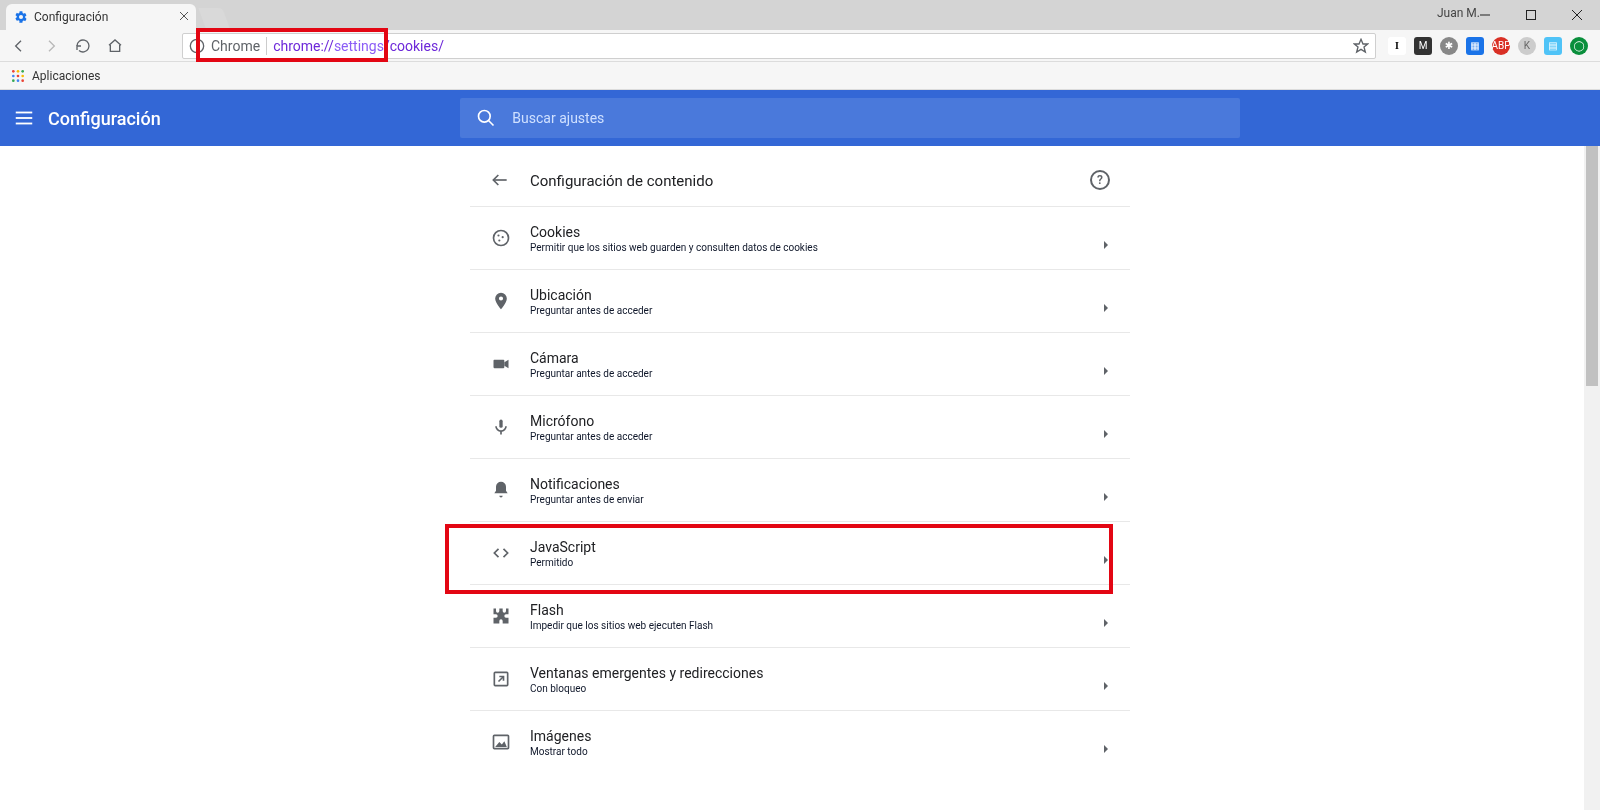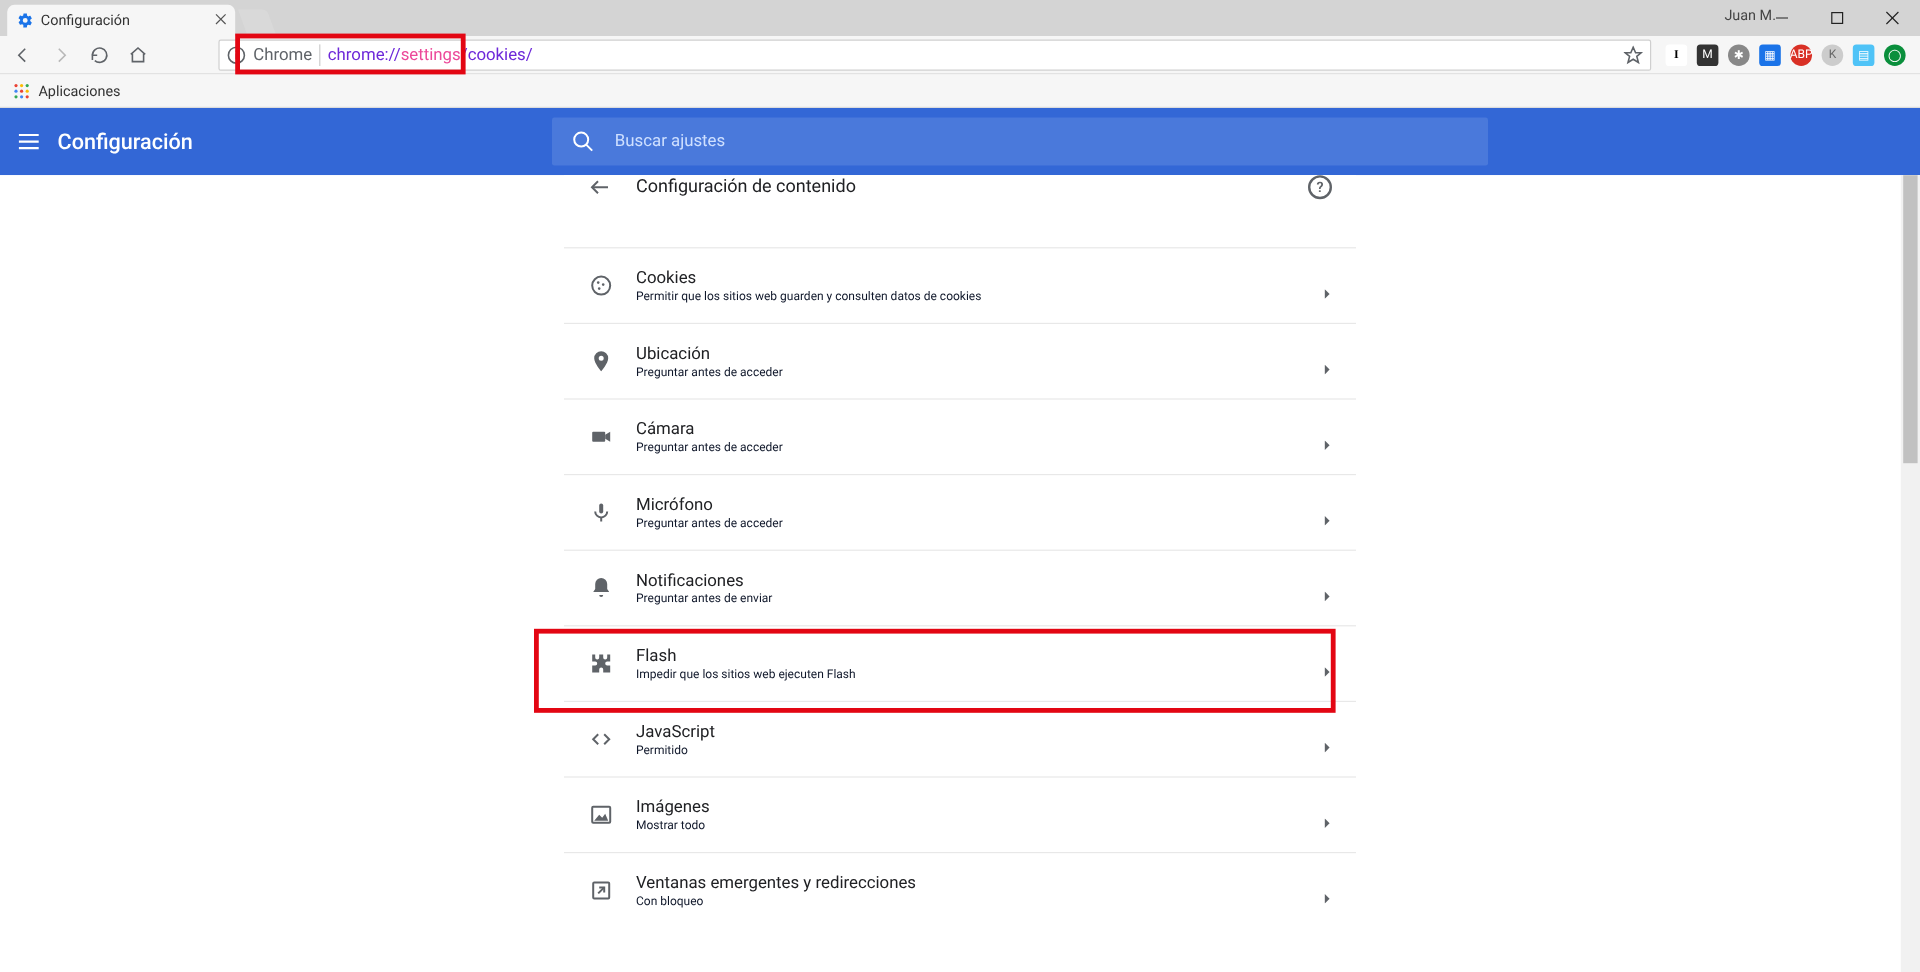--- a/index.html
+++ b/index.html
@@ -15,36 +15,36 @@
   .win-ctrls .btn { width: 46px; height: 30px; display: flex; align-items: center; justify-content: center; color: #222; }
   .win-ctrls svg { width: 12px; height: 12px; }
   .addrrow { height: 32px; background: #f6f6f6; display: flex; align-items: center; padding: 0 6px; gap: 6px; border-bottom: 1px solid #dcdcdc; }
   .nav-icn { width: 26px; height: 26px; display: flex; align-items: center; justify-content: center; color: #5f6368; }
   .nav-icn svg { width: 16px; height: 16px; }
   .nav-icn.dim { color: #b8b8b8; }
   .omnibox { flex: 1; height: 26px; border: 1px solid #cfcfcf; border-radius: 2px; background: #fff; display: flex; align-items: center; padding: 0 6px; font-size: 14px; color: #222; margin-left: 48px; }
   .omnibox .secureicn { width:16px; height:16px; margin-right:6px; color:#5f6368; }
   .omnibox .chromelbl { color:#5f6368; margin-right:6px; }
   .omnibox .url-seg { color:#6d28d9; }
-  .omnibox .url-strong { color:#ec4899; }
+  .omnibox .url-strong { color:#8b5cf6; }
   .omnibox .star { margin-left:auto; width:16px; height:16px; color:#5f6368; }
   .ext-icons { display:flex; align-items:center; gap:8px; padding:0 6px; }
   .ext { width:18px; height:18px; border-radius:3px; display:flex; align-items:center; justify-content:center; font-size:10px; color:#fff; }
   .bookbar { height:28px; background:#f6f6f6; display:flex; align-items:center; padding:0 10px; font-size:12px; color:#333; border-bottom:1px solid #dcdcdc; }
   .bookbar .apps { width:16px; height:16px; margin-right:6px; }
   
   .appbar { height:56px; background:#3367d6; display:flex; align-items:center; color:#fff; }
   .appbar .hamb { width:48px; display:flex; align-items:center; justify-content:center; }
   .appbar .hamb svg { width:22px; height:22px; }
   .appbar .title { font-size:18px; font-weight:500; }
   .searchbox { margin-left:auto; margin-right:auto; width:780px; height:40px; background:#4a79db; border-radius:2px; display:flex; align-items:center; padding:0 16px; color:#cfe0ff; font-size:14px; position:relative; left:-30px;}
   .searchbox svg { width:20px; height:20px; margin-right:16px; color:#fff; }
   .content-wrap { position:absolute; left:0; right:0; top:146px; bottom:0; display:flex; justify-content:center; background:#fff; }
   .panel { width:660px; background:#fff; box-shadow:0 0 0 rgba(0,0,0,0); }
-  .panel-header { height:60px; display:flex; align-items:flex-start; padding:0 20px; color:#202124; font-size:15px; }
+  .panel-header { height:60px; display:flex; align-items:flex-end; padding:16px 20px; color:#202124; font-size:15px; }
   .panel-header .back { width:20px; height:20px; margin-right:20px; color:#5f6368; }
   .panel-header .help { margin-left:auto; width:20px; height:20px; color:#5f6368; border:2px solid #5f6368; border-radius:50%; display:flex; align-items:center; justify-content:center; font-size:12px; font-weight:600; }
   .row { height:63px; border-top:1px solid #e8e8e8; display:flex; align-items:center; padding:12px 20px; cursor:pointer; }
   .row-icn { width:22px; height:22px; color:#5f6368; margin-right:18px; display:flex; align-items:center; justify-content:center; }
   .row-icn svg { width:20px; height:20px; }
   .row-txt { flex:1; }
   .row-title { font-size:14px; color:#202124; }
   .row-sub { font-size:10px; color:#0f172a; margin-top:2px; }
   .row-arrow { width:8px; height:8px; color:#5f6368; }
   .row-arrow svg { width:8px; height:8px; }
@@ -263,59 +263,43 @@
           <div class="row-title">Notificaciones</div>
           <div class="row-sub">Preguntar antes de enviar</div>
         </div>
       <div class="row-arrow"><svg viewBox="0 0 8 8" fill="currentColor">
             <polygon points="2,0 6,4 2,8"></polygon>
           </svg></div>
     </div>
 
     <div class="row">
       <div class="row-icn">
-          <svg viewBox="0 0 24 24" fill="currentColor">
-            <path d="M14 3h-4v3a2 2 0 0 1-4 0V3H3v7h3a2 2 0 0 1 0 4H3v7h7v-3a2 2 0 0 1 4 0v3h7v-7h-3a2 2 0 0 1 0-4h3V3h-3v3a2 2 0 0 1-4 0z"></path>
-          </svg>
-        </div>
-      <div class="row-txt">
-          <div class="row-title">Flash</div>
-          <div class="row-sub">Impedir que los sitios web ejecuten Flash</div>
-        </div>
-      <div class="row-arrow"><svg viewBox="0 0 8 8" fill="currentColor">
-            <polygon points="2,0 6,4 2,8"></polygon>
-          </svg></div>
-    </div>
-
-    <div class="row">
-      <div class="row-icn">
           <svg viewBox="0 0 24 24" fill="none" stroke="currentColor" stroke-width="2">
             <polyline points="9 7 4 12 9 17"></polyline>
             <polyline points="15 7 20 12 15 17"></polyline>
           </svg>
         </div>
       <div class="row-txt">
           <div class="row-title">JavaScript</div>
           <div class="row-sub">Permitido</div>
         </div>
       <div class="row-arrow"><svg viewBox="0 0 8 8" fill="currentColor">
             <polygon points="2,0 6,4 2,8"></polygon>
           </svg></div>
     </div>
 
     <div class="row">
       <div class="row-icn">
           <svg viewBox="0 0 24 24" fill="currentColor">
-            <rect x="3" y="4" width="18" height="16" rx="1" fill="none" stroke="currentColor" stroke-width="2"></rect>
-            <polygon points="5,18 10,12 13,15 16,11 19,18"></polygon>
-          </svg>
-        </div>
-      <div class="row-txt">
-          <div class="row-title">Imágenes</div>
-          <div class="row-sub">Mostrar todo</div>
+            <path d="M14 3h-4v3a2 2 0 0 1-4 0V3H3v7h3a2 2 0 0 1 0 4H3v7h7v-3a2 2 0 0 1 4 0v3h7v-7h-3a2 2 0 0 1 0-4h3V3h-3v3a2 2 0 0 1-4 0z"></path>
+          </svg>
+        </div>
+      <div class="row-txt">
+          <div class="row-title">Flash</div>
+          <div class="row-sub">Impedir que los sitios web ejecuten Flash</div>
         </div>
       <div class="row-arrow"><svg viewBox="0 0 8 8" fill="currentColor">
             <polygon points="2,0 6,4 2,8"></polygon>
           </svg></div>
     </div>
 
     <div class="row">
       <div class="row-icn">
           <svg viewBox="0 0 24 24" fill="none" stroke="currentColor" stroke-width="2">
             <rect x="4" y="4" width="16" height="16" rx="1"></rect>
@@ -325,20 +309,36 @@
         </div>
       <div class="row-txt">
           <div class="row-title">Ventanas emergentes y redirecciones</div>
           <div class="row-sub">Con bloqueo</div>
         </div>
       <div class="row-arrow"><svg viewBox="0 0 8 8" fill="currentColor">
             <polygon points="2,0 6,4 2,8"></polygon>
           </svg></div>
     </div>
 
+    <div class="row">
+      <div class="row-icn">
+          <svg viewBox="0 0 24 24" fill="currentColor">
+            <rect x="3" y="4" width="18" height="16" rx="1" fill="none" stroke="currentColor" stroke-width="2"></rect>
+            <polygon points="5,18 10,12 13,15 16,11 19,18"></polygon>
+          </svg>
+        </div>
+      <div class="row-txt">
+          <div class="row-title">Imágenes</div>
+          <div class="row-sub">Mostrar todo</div>
+        </div>
+      <div class="row-arrow"><svg viewBox="0 0 8 8" fill="currentColor">
+            <polygon points="2,0 6,4 2,8"></polygon>
+          </svg></div>
+    </div>
+
   </div>
 </div>
 
 <div class="vscroll">
     <div class="thumb"></div>
   </div>
 
 <div class="hl url"></div>
 <div class="hl js"></div>
 

